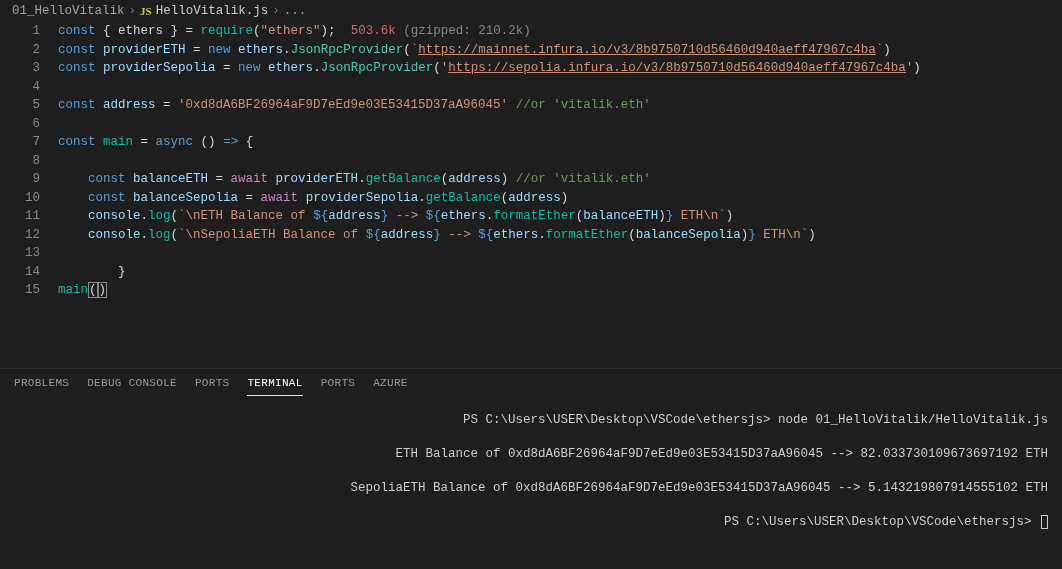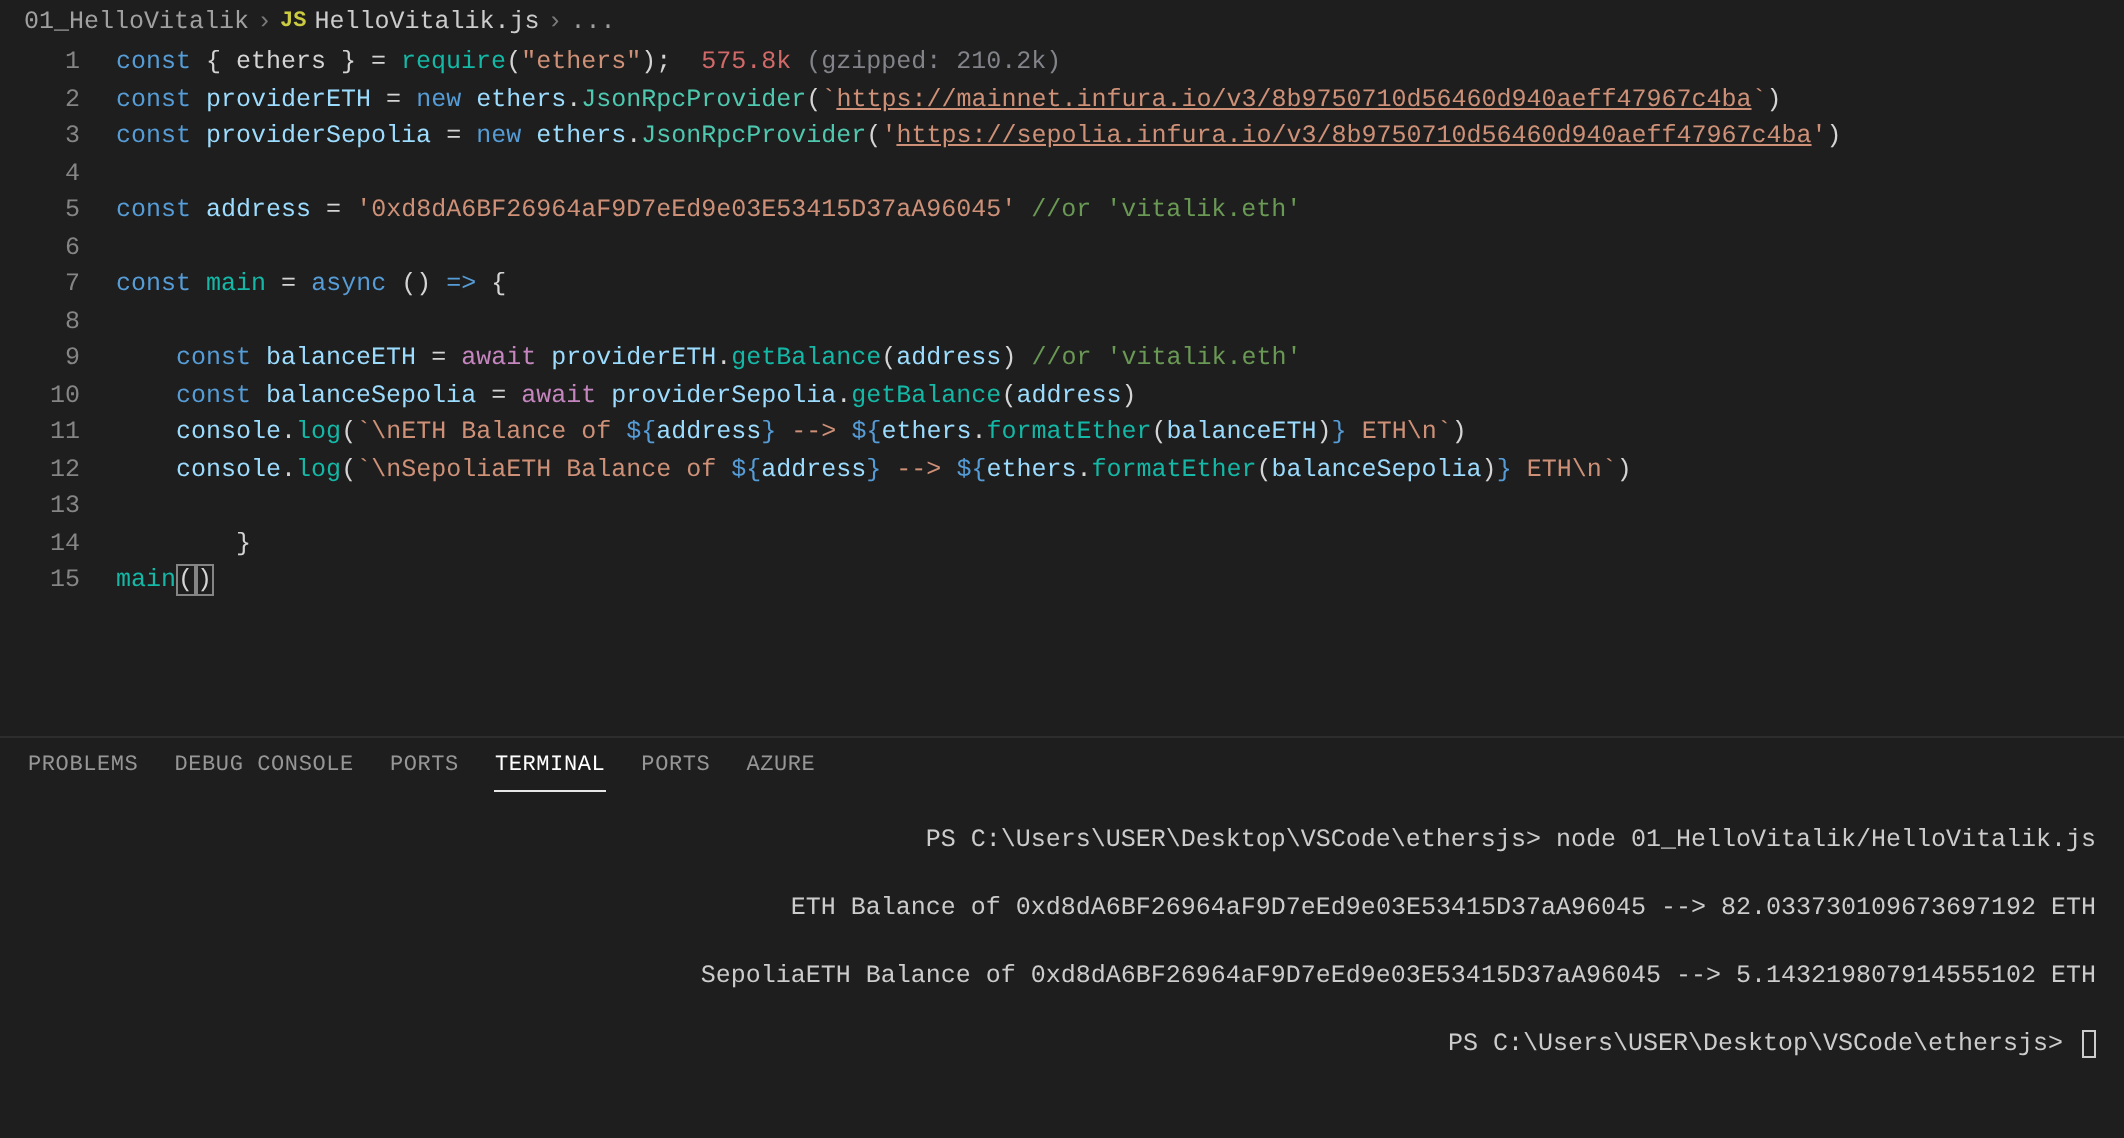--- a/index.html
+++ b/index.html
@@ -1,19 +1,19 @@
 <!DOCTYPE html>
 <html><head>
 <meta charset="utf-8">
 <style>
   * { margin:0; padding:0; box-sizing:border-box; }
   html,body { width:1062px; height:569px; background:#1e1e1e; font-family:Consolas,'Courier New',monospace; font-size:12.5px; color:#d4d4d4; overflow:hidden; }
   .breadcrumb { display:flex; align-items:center; gap:4px; height:22px; padding:0 12px; background:#1e1e1e; color:#a0a0a0; font-size:12.5px; }
   .breadcrumb .crumb { display:flex; align-items:center; gap:4px; }
-  .breadcrumb .js-icon { color:#cbcb41; font-weight:bold; font-size:11px; }
+  .breadcrumb .js-icon { color:#cbcb41; font-weight:bold; font-size:11px;font-family:Liberation Serif, serif; }
   .breadcrumb .sep { color:#7a7a7a; }
   .breadcrumb .white { color:#cccccc; }
   .editor { display:flex; background:#1e1e1e; height:322px; }
   .gutter { width:54px; text-align:right; padding-right:14px; color:#858585; user-select:none; }
   .gutter .ln { height:18.5px; line-height:18.5px; }
   .code { position:relative; padding-left:4px; }
   .line { height:18.5px; line-height:18.5px; white-space:pre; }
   .kw   { color:#569cd6; }
   .kw2  { color:#c586c0; }
   .var  { color:#9cdcfe; }
@@ -63,21 +63,21 @@
     <div class="ln">9</div>
     <div class="ln">10</div>
     <div class="ln">11</div>
     <div class="ln">12</div>
     <div class="ln">13</div>
     <div class="ln">14</div>
     <div class="ln">15</div>
   </div>
   <div class="code">
 
-    <div class="line"><span class="kw">const</span><span class="pun"> { ethers } </span><span class="pun">= </span><span class="fn">require</span><span class="pun">(</span><span class="str">"ethers"</span><span class="pun">)</span><span class="pun">;</span><span>  </span><span class="sizeR">575.8k</span><span class="size"> (gzipped: 210.2k)</span></div>
+    <div class="line"><span class="kw">const</span><span class="pun"> { ethers } </span><span class="pun">= </span><span class="fn">require</span><span class="pun">(</span><span class="str">"ethers"</span><span class="pun">)</span><span class="pun">;</span><span>  </span><span class="sizeR">503.6k</span><span class="size"> (gzipped: 210.2k)</span></div>
 
     <div class="line"><span class="kw">const</span><span> </span><span class="var">providerETH</span><span class="pun"> = </span><span class="kw">new</span><span> </span><span class="var">ethers</span><span class="pun">.</span><span class="obj">JsonRpcProvider</span><span class="pun">(</span><span class="str">`</span><span class="link">https://mainnet.infura.io/v3/8b9750710d56460d940aeff47967c4ba</span><span class="str">`</span><span class="pun">)</span></div>
 
     <div class="line"><span class="kw">const</span><span> </span><span class="var">providerSepolia</span><span class="pun"> = </span><span class="kw">new</span><span> </span><span class="var">ethers</span><span class="pun">.</span><span class="obj">JsonRpcProvider</span><span class="pun">(</span><span class="str">'</span><span class="link">https://sepolia.infura.io/v3/8b9750710d56460d940aeff47967c4ba</span><span class="str">'</span><span class="pun">)</span></div>
 
     <div class="line"></div>
 
     <div class="line"><span class="kw">const</span><span> </span><span class="var">address</span><span class="pun"> = </span><span class="str">'0xd8dA6BF26964aF9D7eEd9e03E53415D37aA96045'</span><span class="cmt"> //or 'vitalik.eth'</span></div>
 
     <div class="line"></div>

